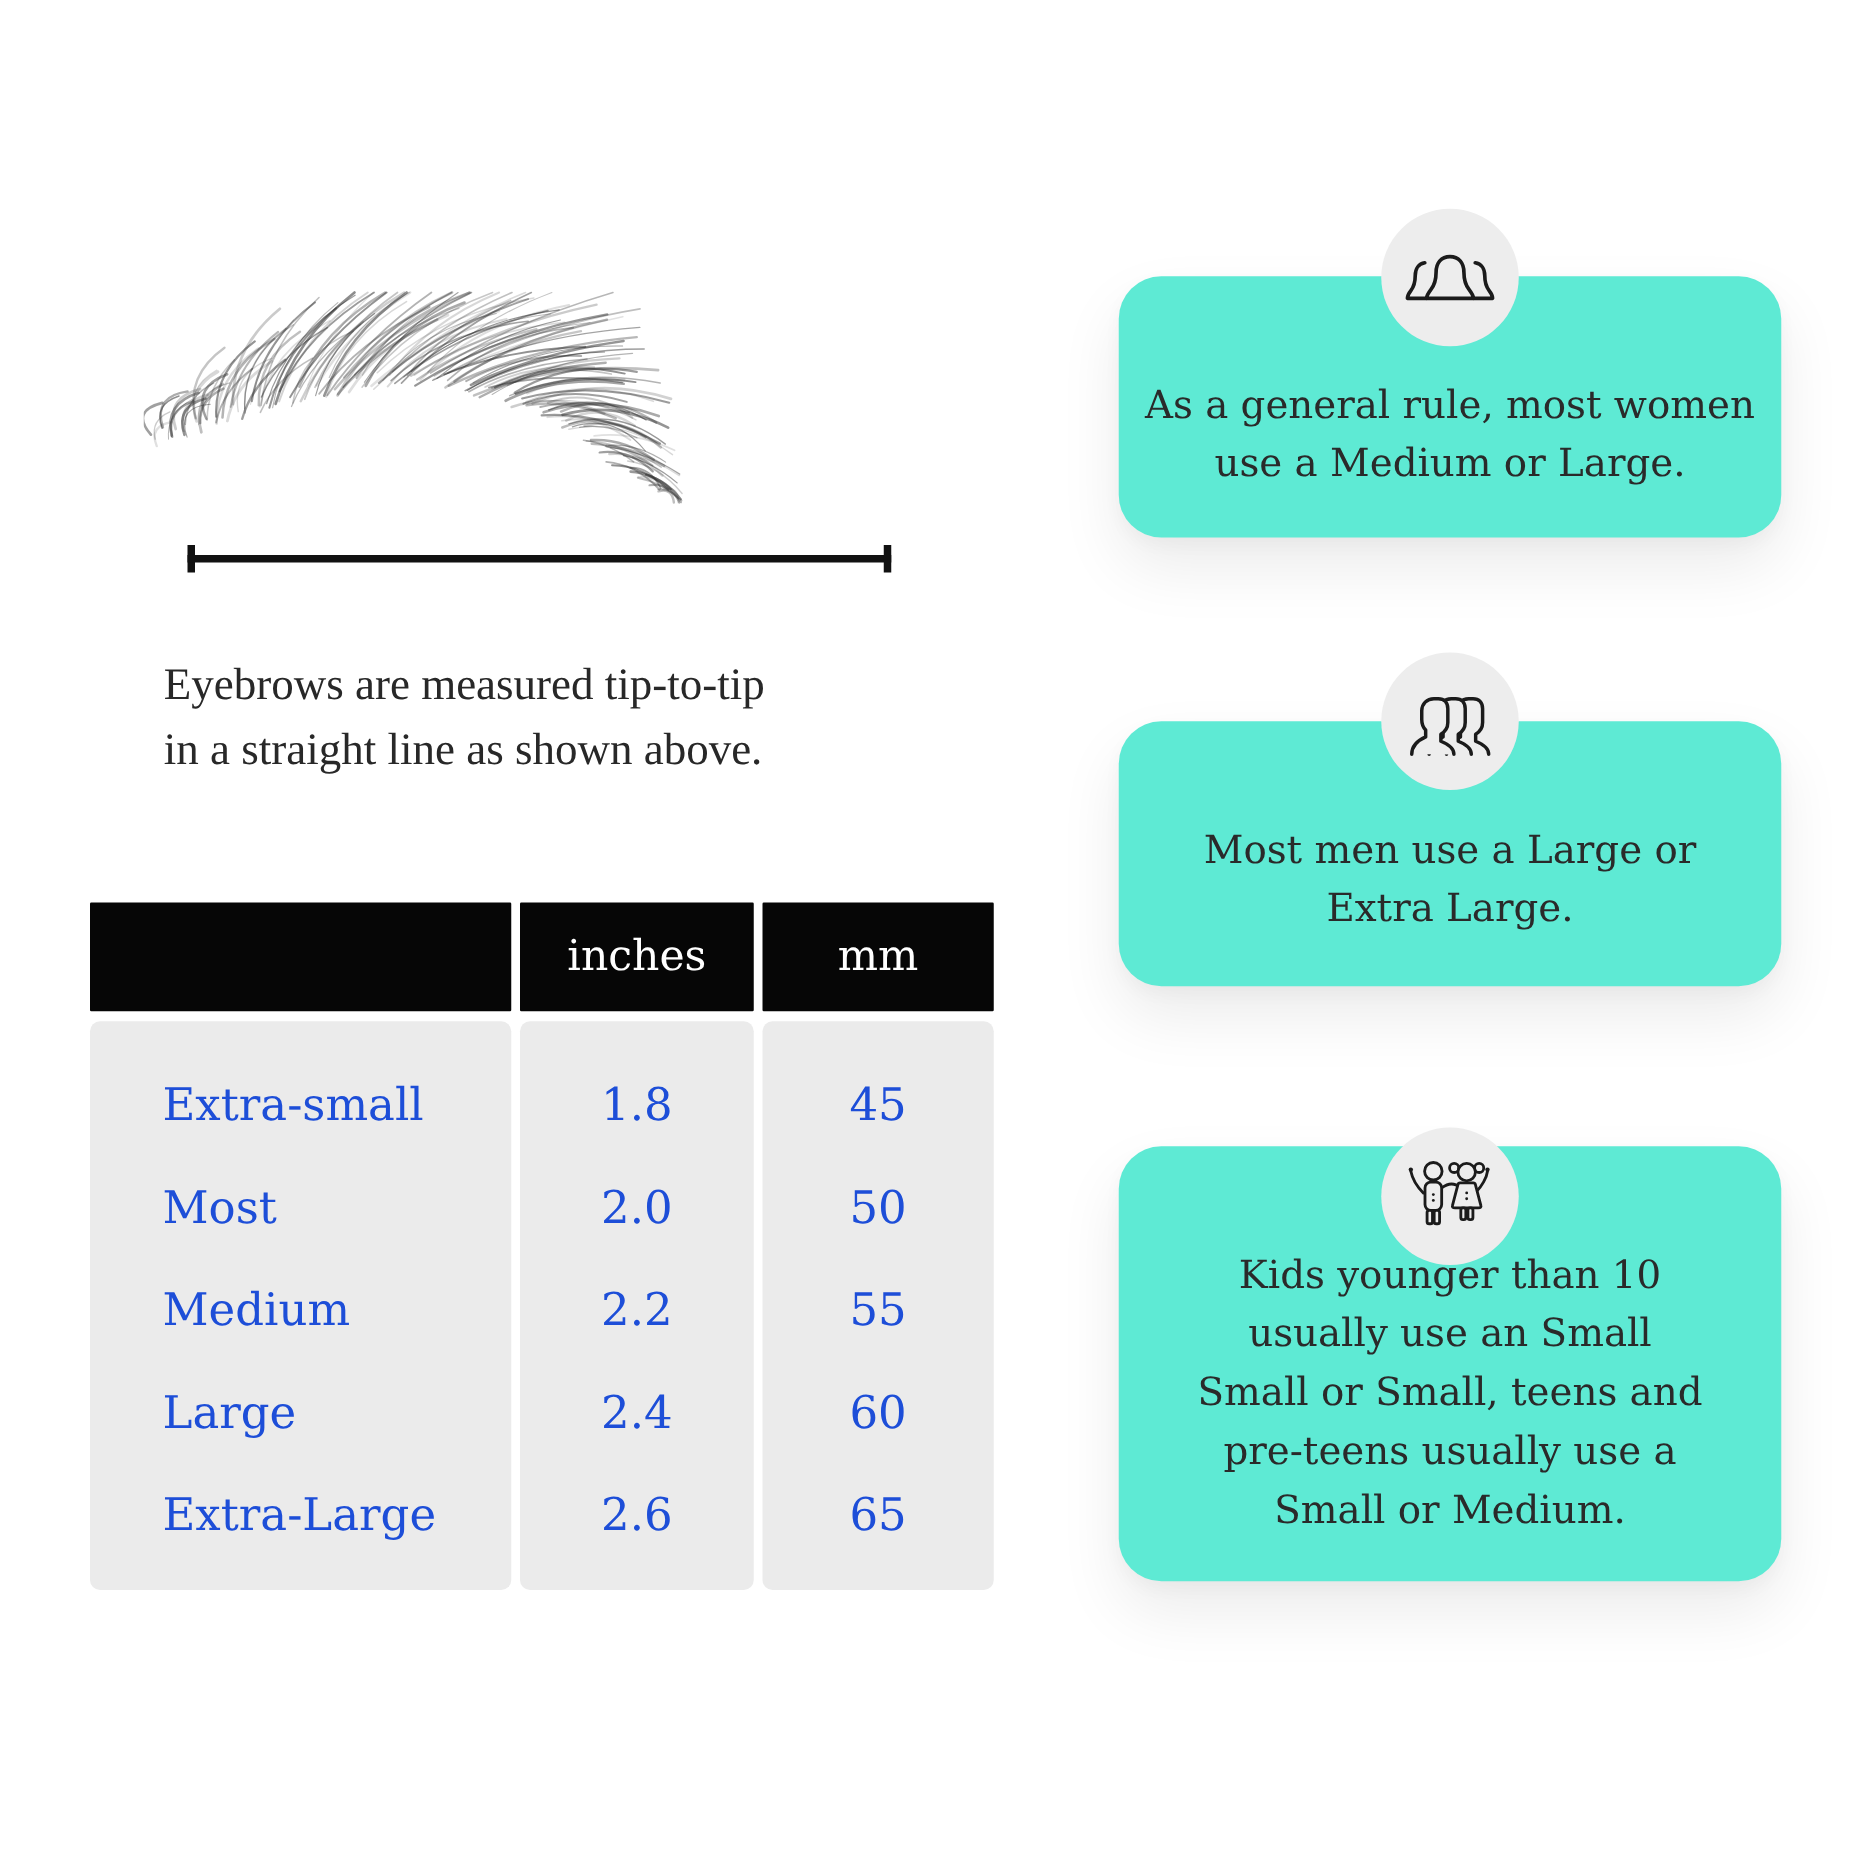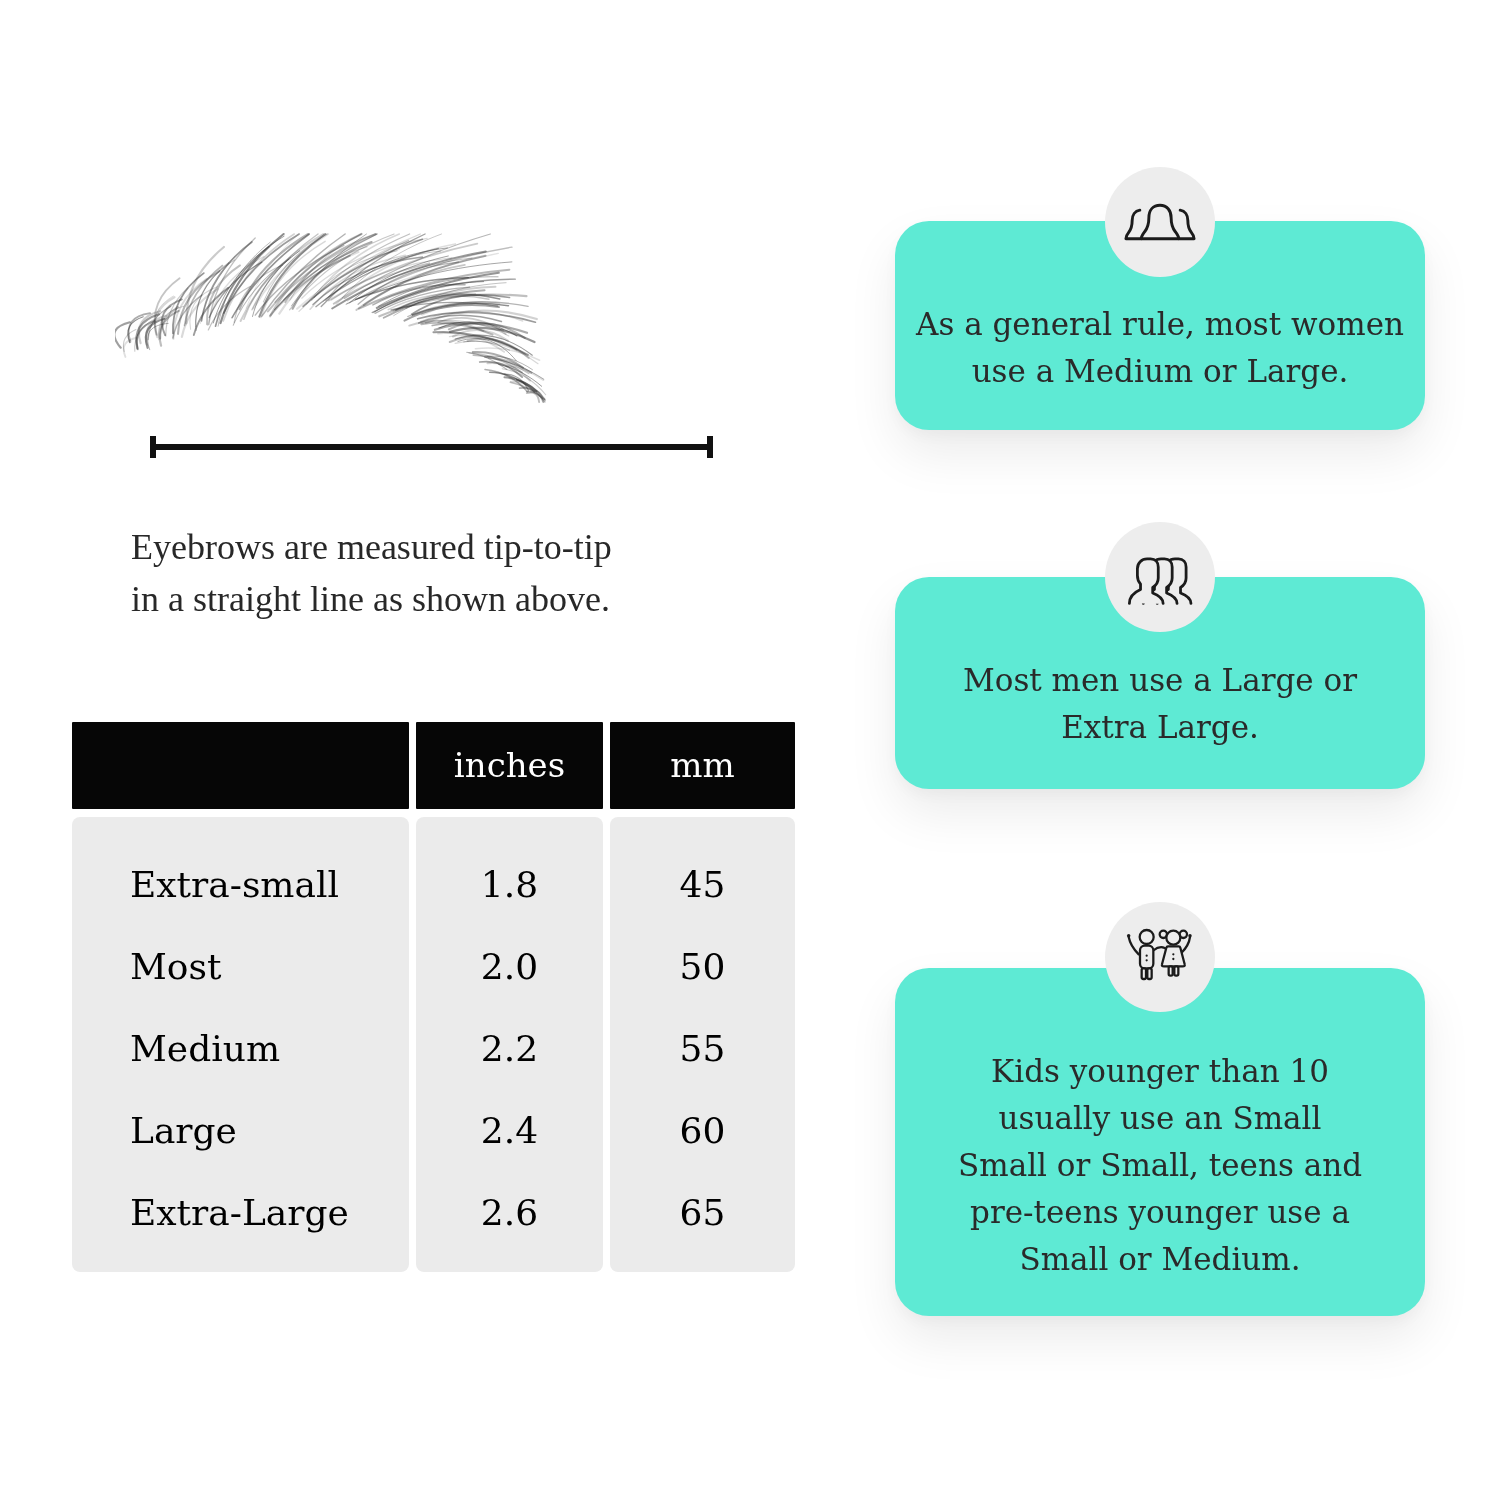--- a/index.html
+++ b/index.html
@@ -17,28 +17,28 @@
   .mline .capr{right:0;}
   .caption{position:absolute;left:131px;top:521px;font-size:36px;line-height:52px;color:#282828;font-family:Liberation Serif, serif;}
   
   .sizetable{position:absolute;left:72px;top:722px;width:723px;}
   .thead,.tbody{display:grid;grid-template-columns:337px 187px 185px;column-gap:7px;}
   .th{height:87px;background:#060606;border-radius:1px;color:#fff;
       font-size:34px;line-height:87px;text-align:center;}
   .tbody{margin-top:8px;}
   .col{background:#ebebeb;border-radius:8px;height:455px;padding-top:26px;box-sizing:border-box;}
   .cell{height:82px;display:flex;align-items:center;justify-content:center;
-        font-size:36px;color:#000000;text-align:center;}
+        font-size:36px;color:#1d4ed8;text-align:center;}
   .col.c1 .cell{justify-content:flex-start;padding-left:58px;}
   
   .card{position:absolute;left:895px;width:530px;background:#5eead4;border-radius:34px;
         box-shadow:0 24px 50px rgba(0,0,0,.08), 0 6px 14px rgba(0,0,0,.03);}
   .card1{top:221px;height:209px;}
   .card2{top:577px;height:212px;}
-  .card3{top:968px;height:348px;}
+  .card3{top:917px;height:348px;}
   .card-text{position:absolute;left:18px;right:18px;top:80px;text-align:center;
              font-size:31px;line-height:47px;color:#2a2a2a;}
   .icon-circle{position:absolute;left:1105px;width:110px;height:110px;border-radius:50%;
                background:#ededed;display:flex;align-items:center;justify-content:center;}
   .ic1{top:167px;} .ic2{top:522px;} .ic3{top:902px;}
   .icon-circle svg{display:block;}
 </style>
 </head>
 <body>
 
@@ -294,21 +294,21 @@
         <use href="#bust" transform="translate(40,48)"></use>
       </g>
     </svg>
   </div>
 
   <div class="card card3">
     <div class="card-text">
       <div>Kids younger than 10</div>
       <div>usually use an Small</div>
       <div>Small or Small, teens and</div>
-      <div>pre-teens younger use a</div>
+      <div>pre-teens usually use a</div>
       <div>Small or Medium.</div>
     </div>
   </div>
   <div class="icon-circle ic3">
     <svg width="80" height="68" viewBox="0 0 120 100">
       <g stroke="#1b1b1b" stroke-width="3.4" fill="#ededed" stroke-linecap="round" stroke-linejoin="round">
 
         <path d="M28,46 C22,40 15,30 13,20" fill="none"></path>
         <circle cx="13" cy="18" r="2.6" fill="#1b1b1b" stroke="none"></circle>
         <path d="M50,40 C58,34 66,34 72,40" fill="none"></path>

